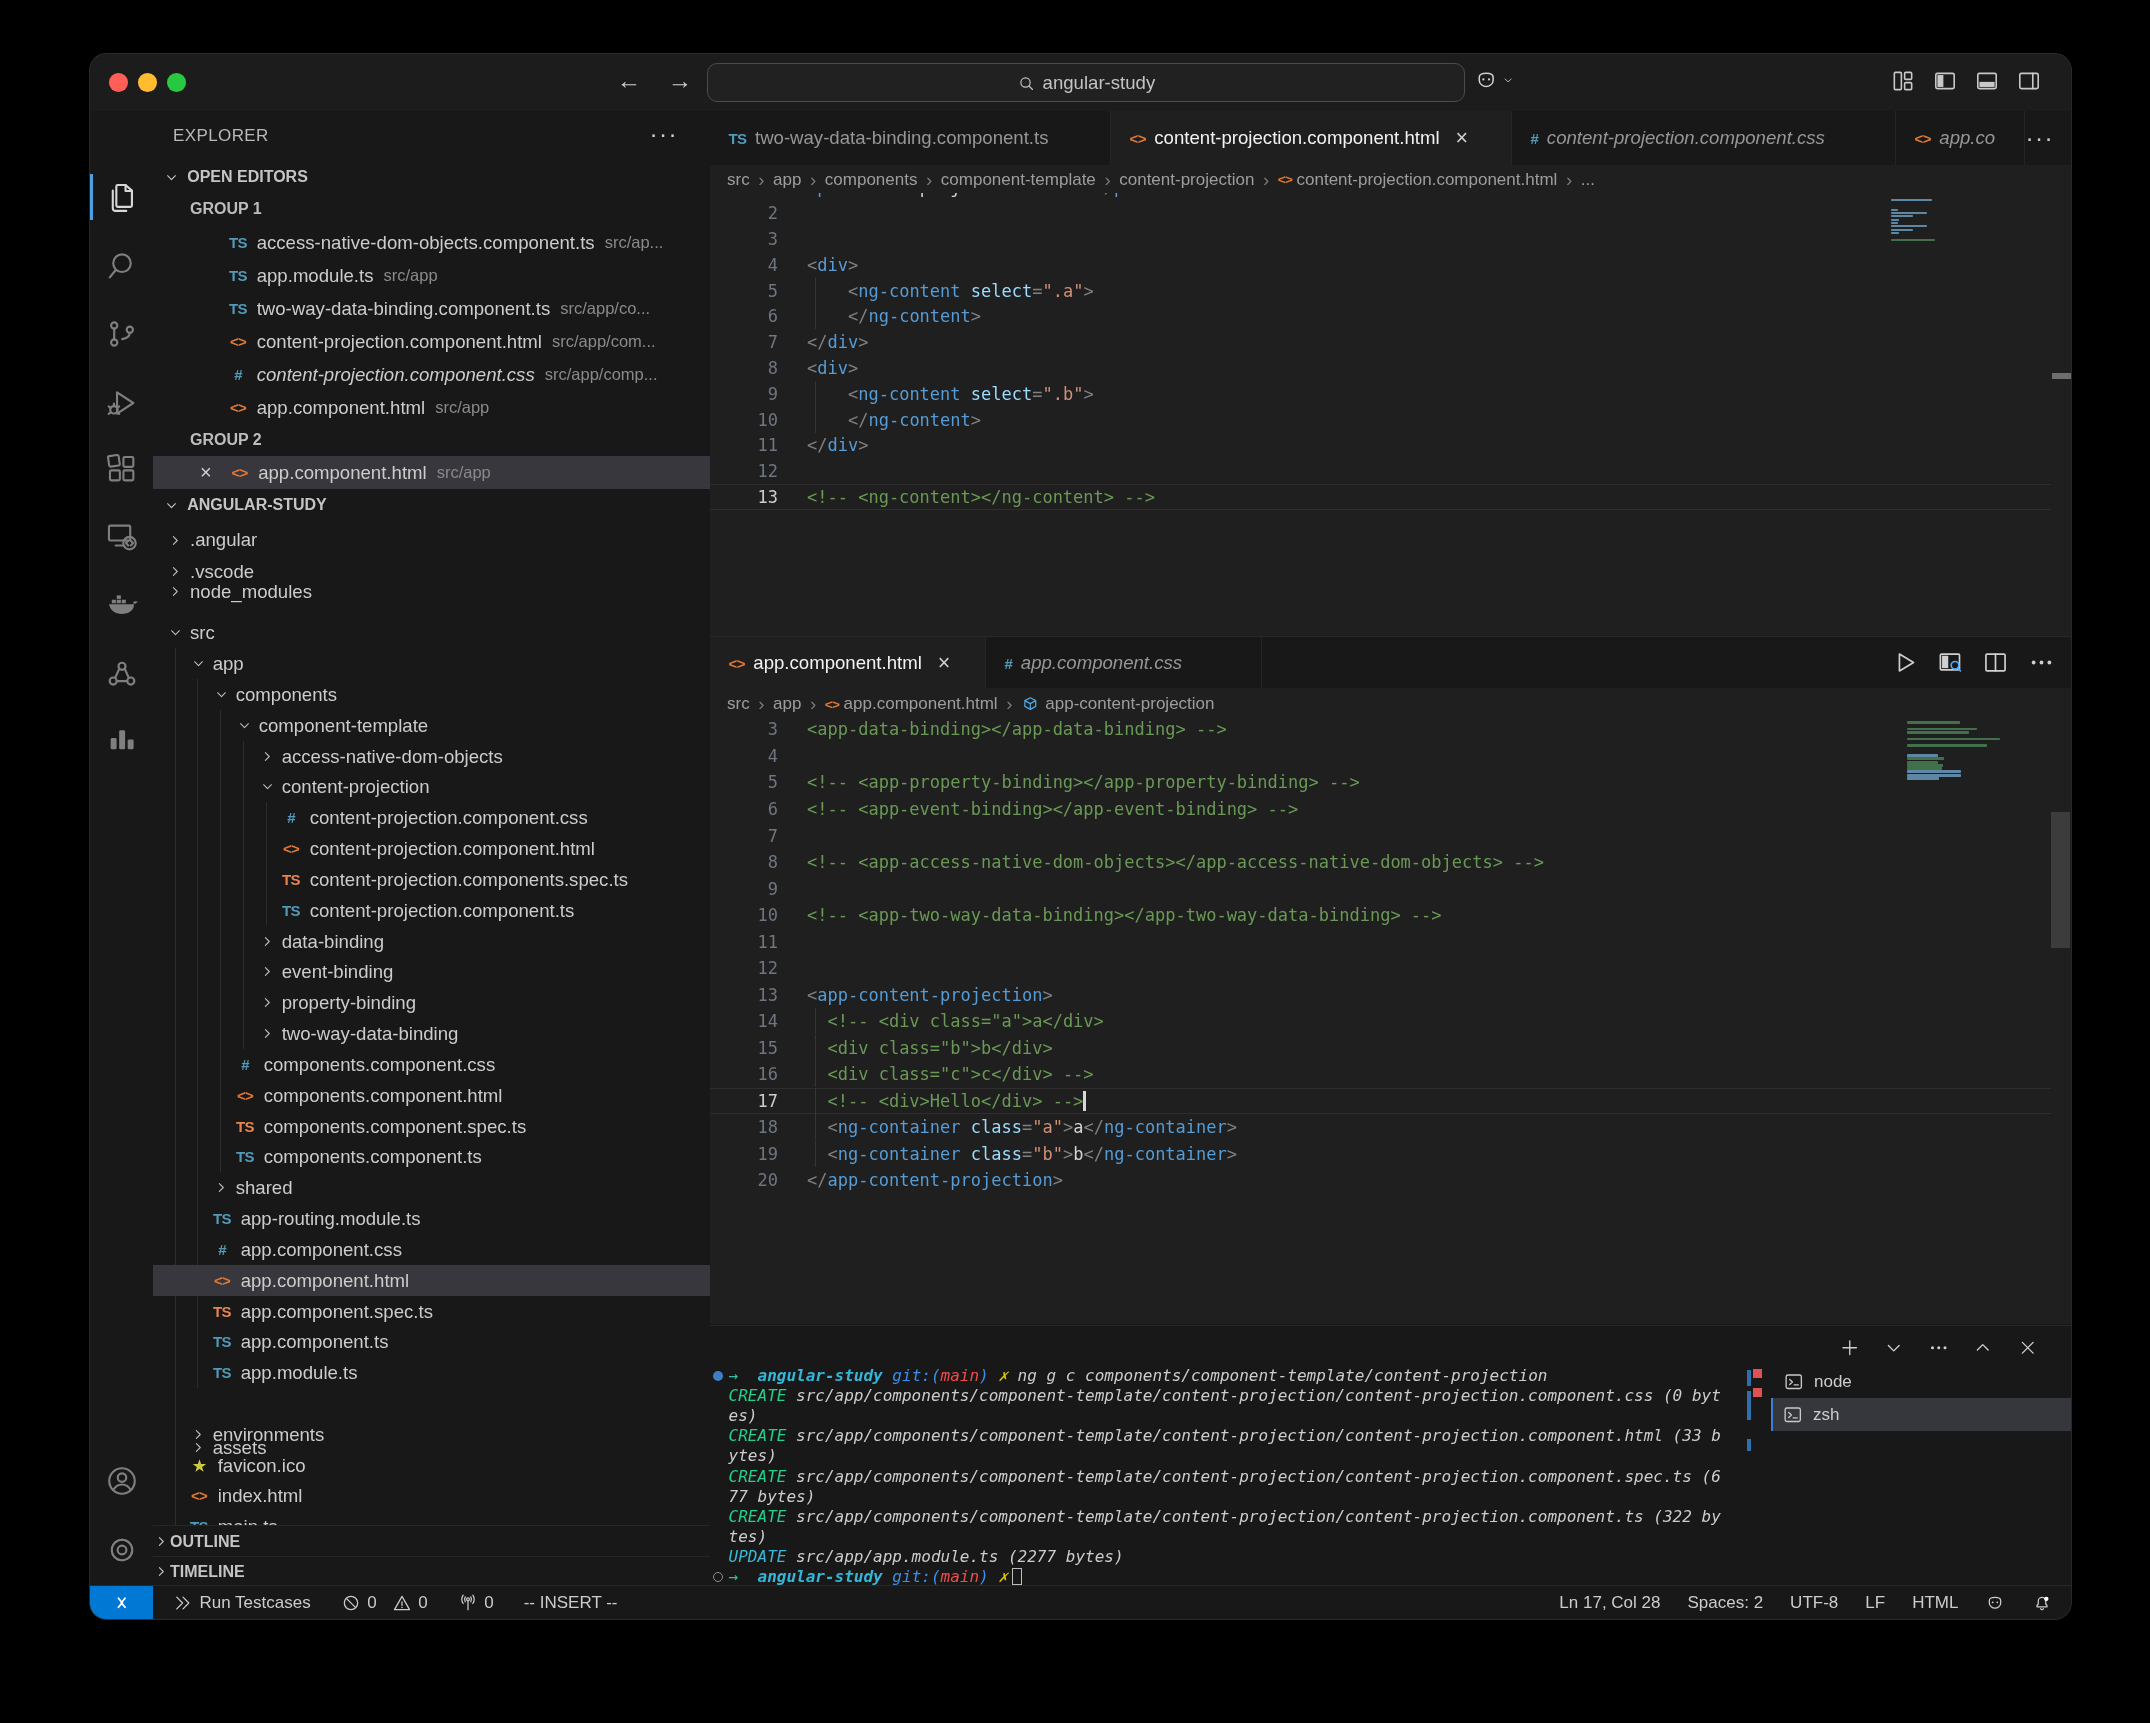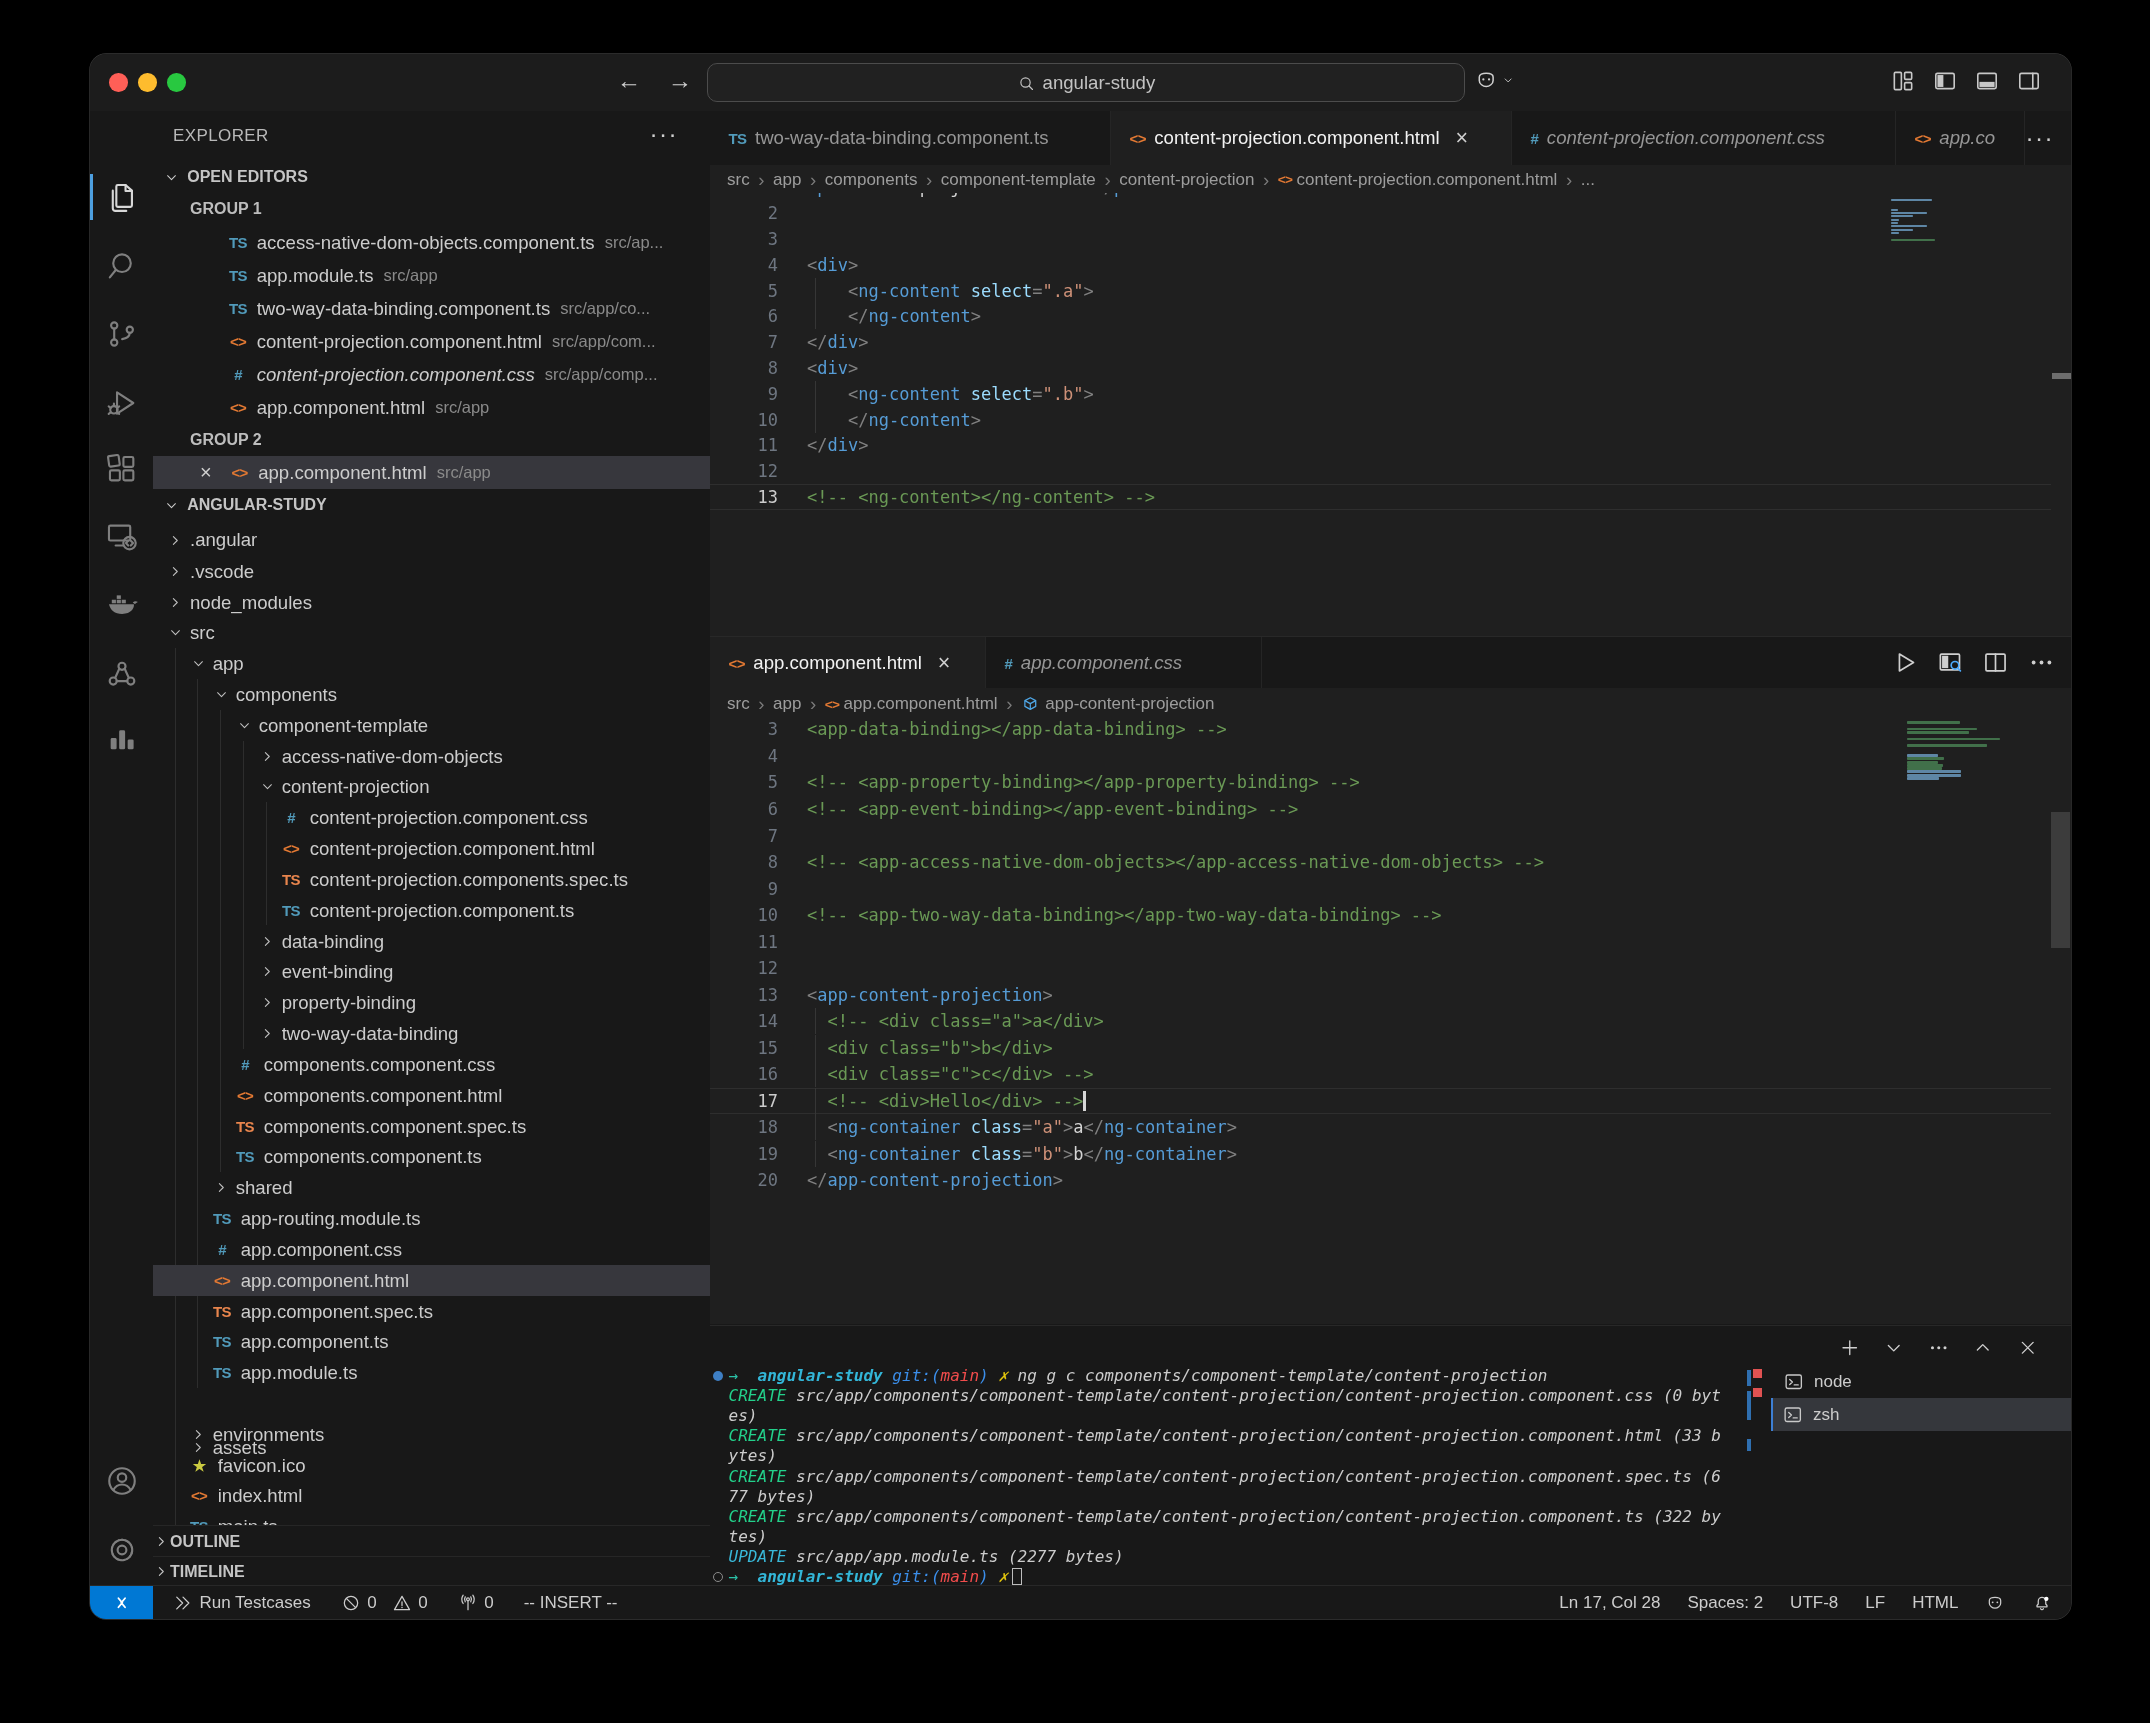--- a/index.html
+++ b/index.html
@@ -340,21 +340,21 @@
             <span class="tree-label">.vscode</span>
           </div>
           <div class="tree-row" style="top: 2.9px;">
             <span class="tree-chev" style="margin-left: 14.3px;">
               <svg viewBox="0 0 24 24" fill="none" stroke="currentColor" stroke-width="1.5" stroke-linecap="round" stroke-linejoin="round" width="17" height="17">
                 <path d="M9 6.5l5.5 5.5L9 17.5"></path>
               </svg>
             </span>
             <span class="tree-label">.angular</span>
           </div>
-          <div class="tree-row" style="top: 65px;">
+          <div class="tree-row" style="top: 54px;">
             <span class="tree-chev" style="margin-left: 14.3px;">
               <svg viewBox="0 0 24 24" fill="none" stroke="currentColor" stroke-width="1.5" stroke-linecap="round" stroke-linejoin="round" width="17" height="17">
                 <path d="M9 6.5l5.5 5.5L9 17.5"></path>
               </svg>
             </span>
             <span class="tree-label">node_modules</span>
           </div>
           <div class="tree-row" style="top: 95px;">
             <span class="tree-chev" style="margin-left: 14.3px;">
               <svg viewBox="0 0 24 24" fill="none" stroke="currentColor" stroke-width="1.5" stroke-linecap="round" stroke-linejoin="round" width="17" height="17">

